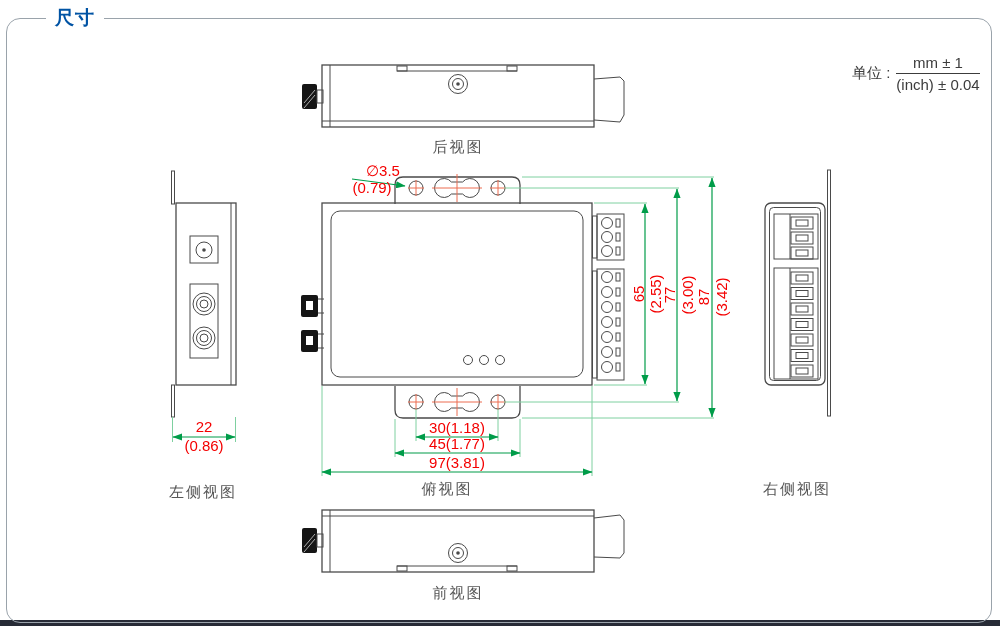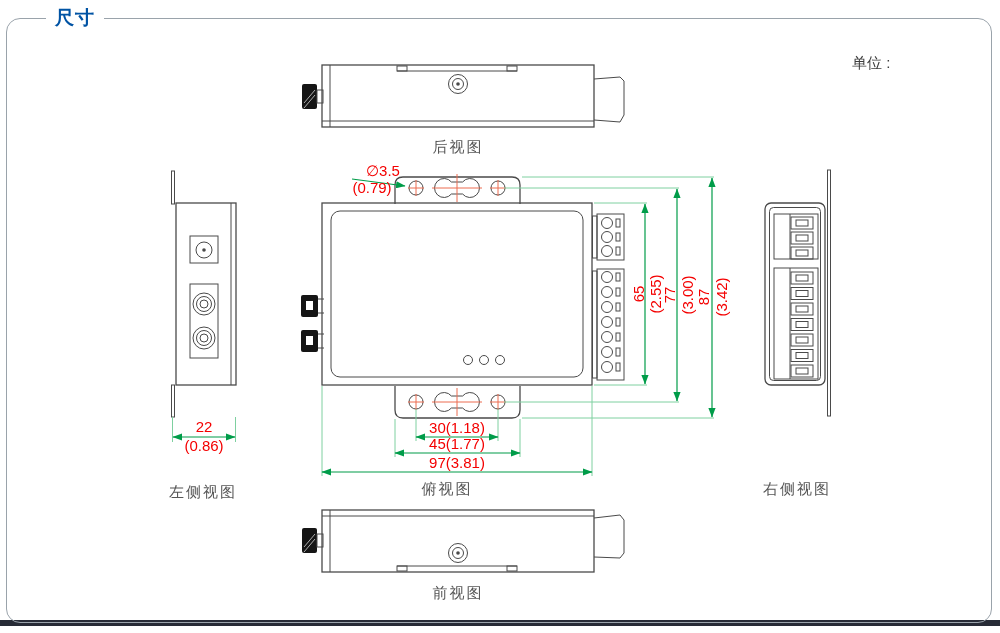--- a/index.html
+++ b/index.html
@@ -30,20 +30,24 @@
 </head>
 <body>
 
 <div class="stage">
   <div class="bottom-bar"></div>
   <div class="panel-border"></div>
   <div class="section-title">尺寸</div>
 
   <div class="unit">
     <span>单位 :</span>
+    <span class="frac">
+      <span class="top">mm ± 1</span>
+      <span class="bot">(inch) ± 0.04</span>
+    </span>
   </div>
 
   <svg width="1000" height="633" viewBox="0 0 1000 633">
     <defs>
       <marker id="arr" viewBox="0 0 8 6" refX="7.5" refY="3" markerWidth="8" markerHeight="6" orient="auto-start-reverse">
         <path d="M0,0 L8,3 L0,6 Z" fill="#009c49"></path>
       </marker>
     </defs>
 
     <g>

